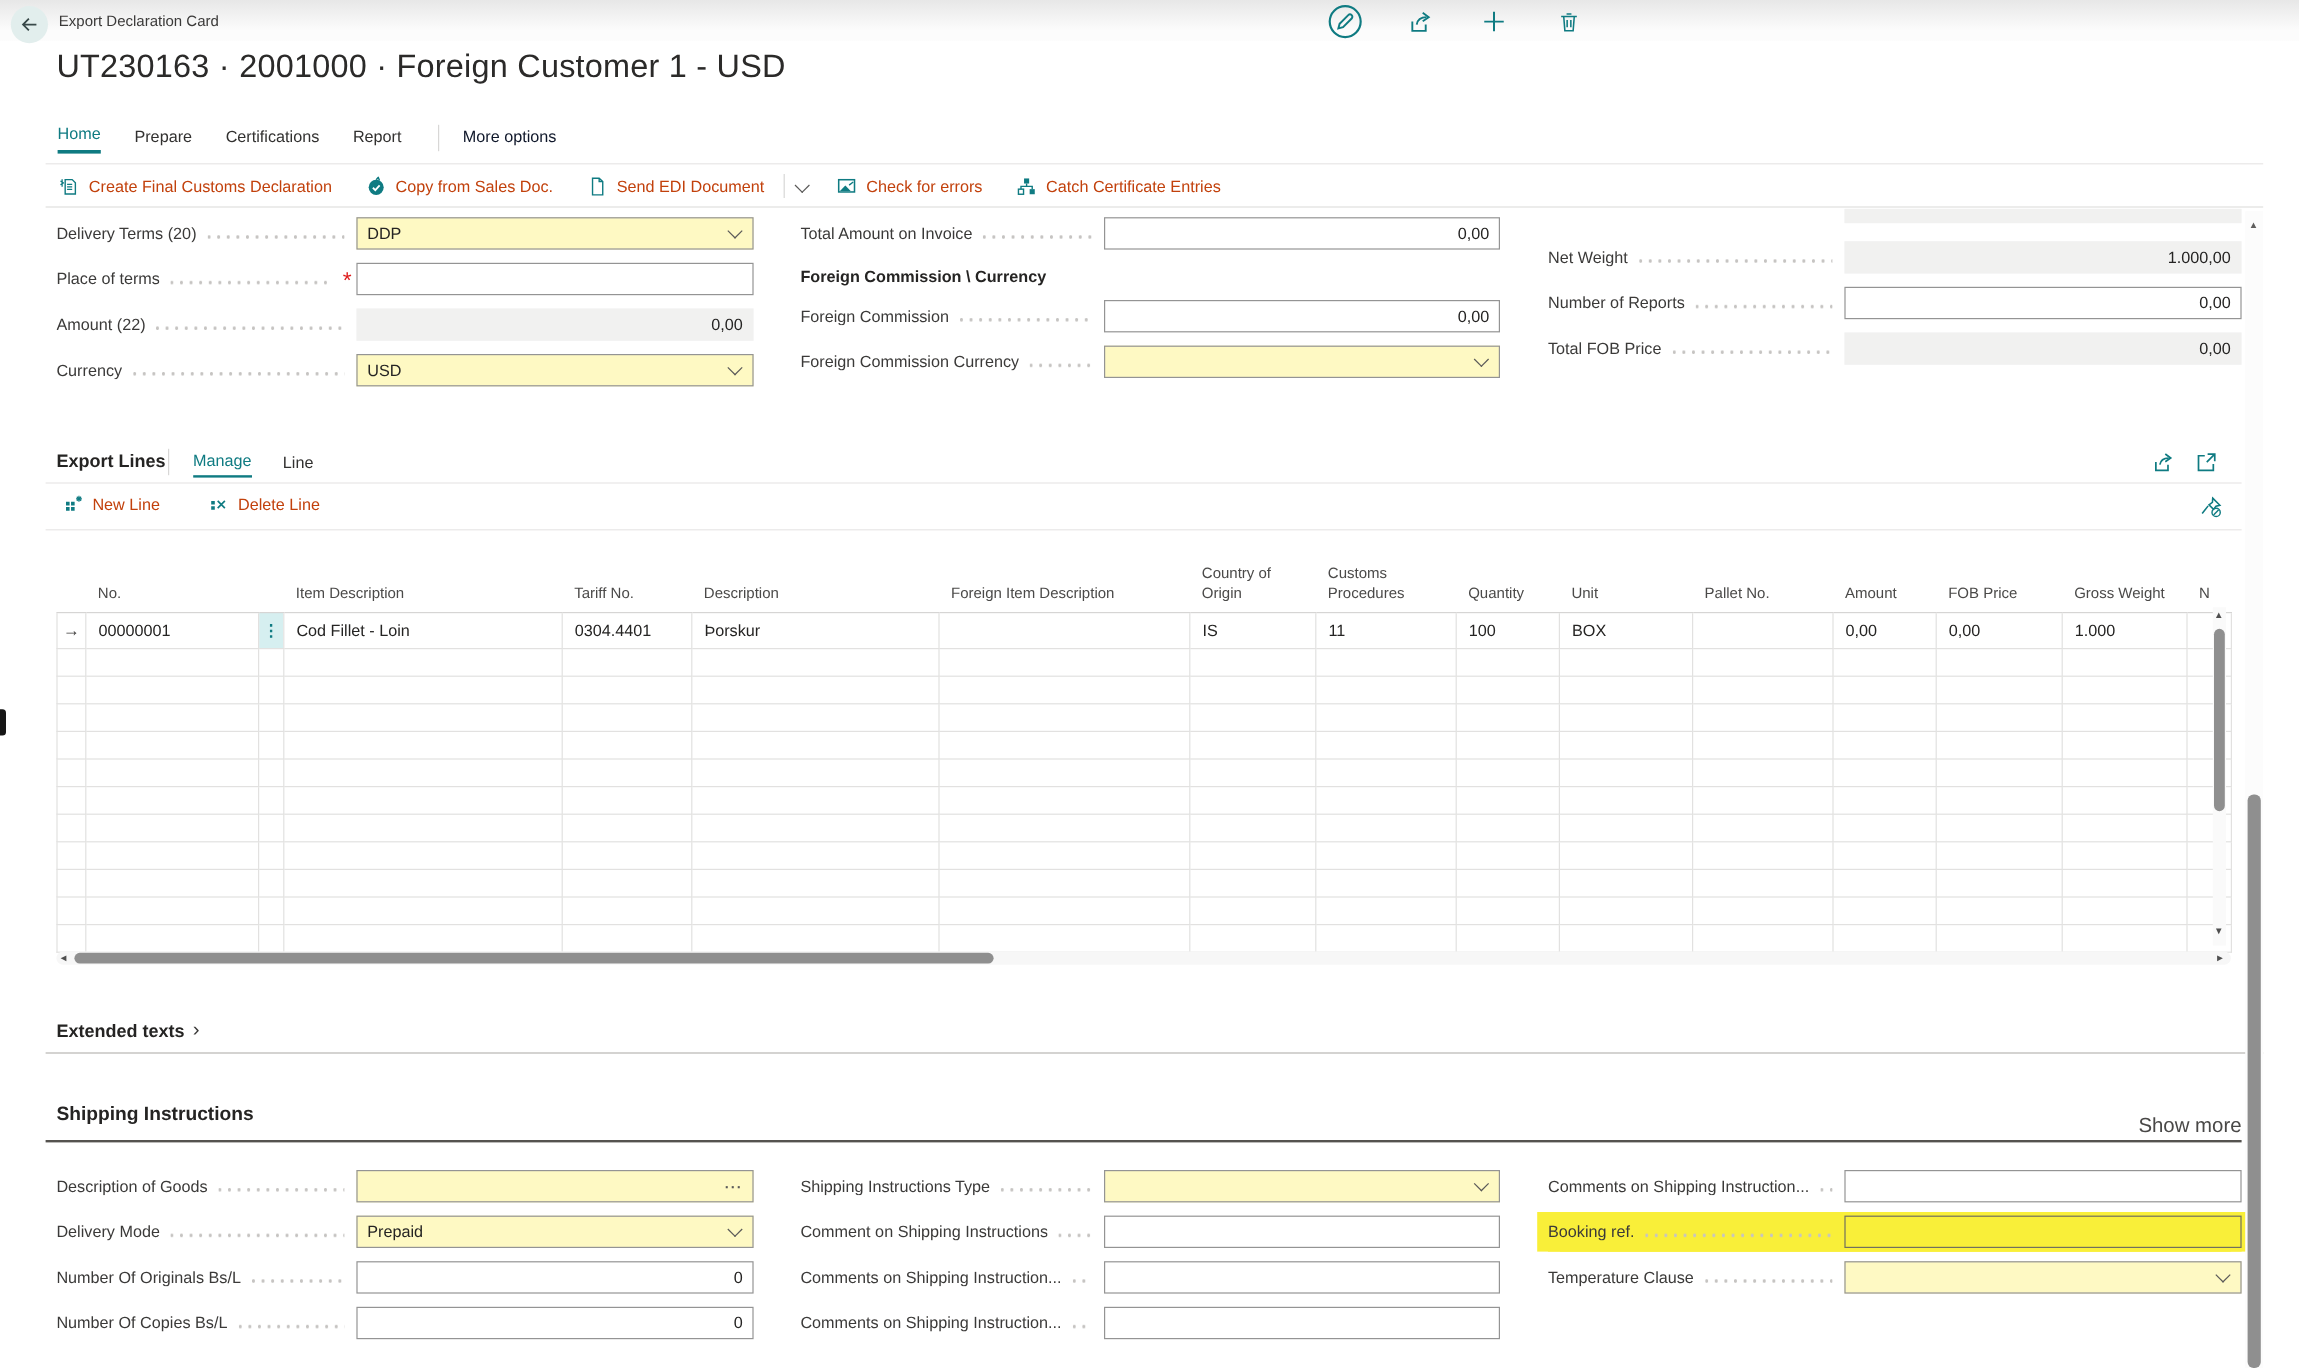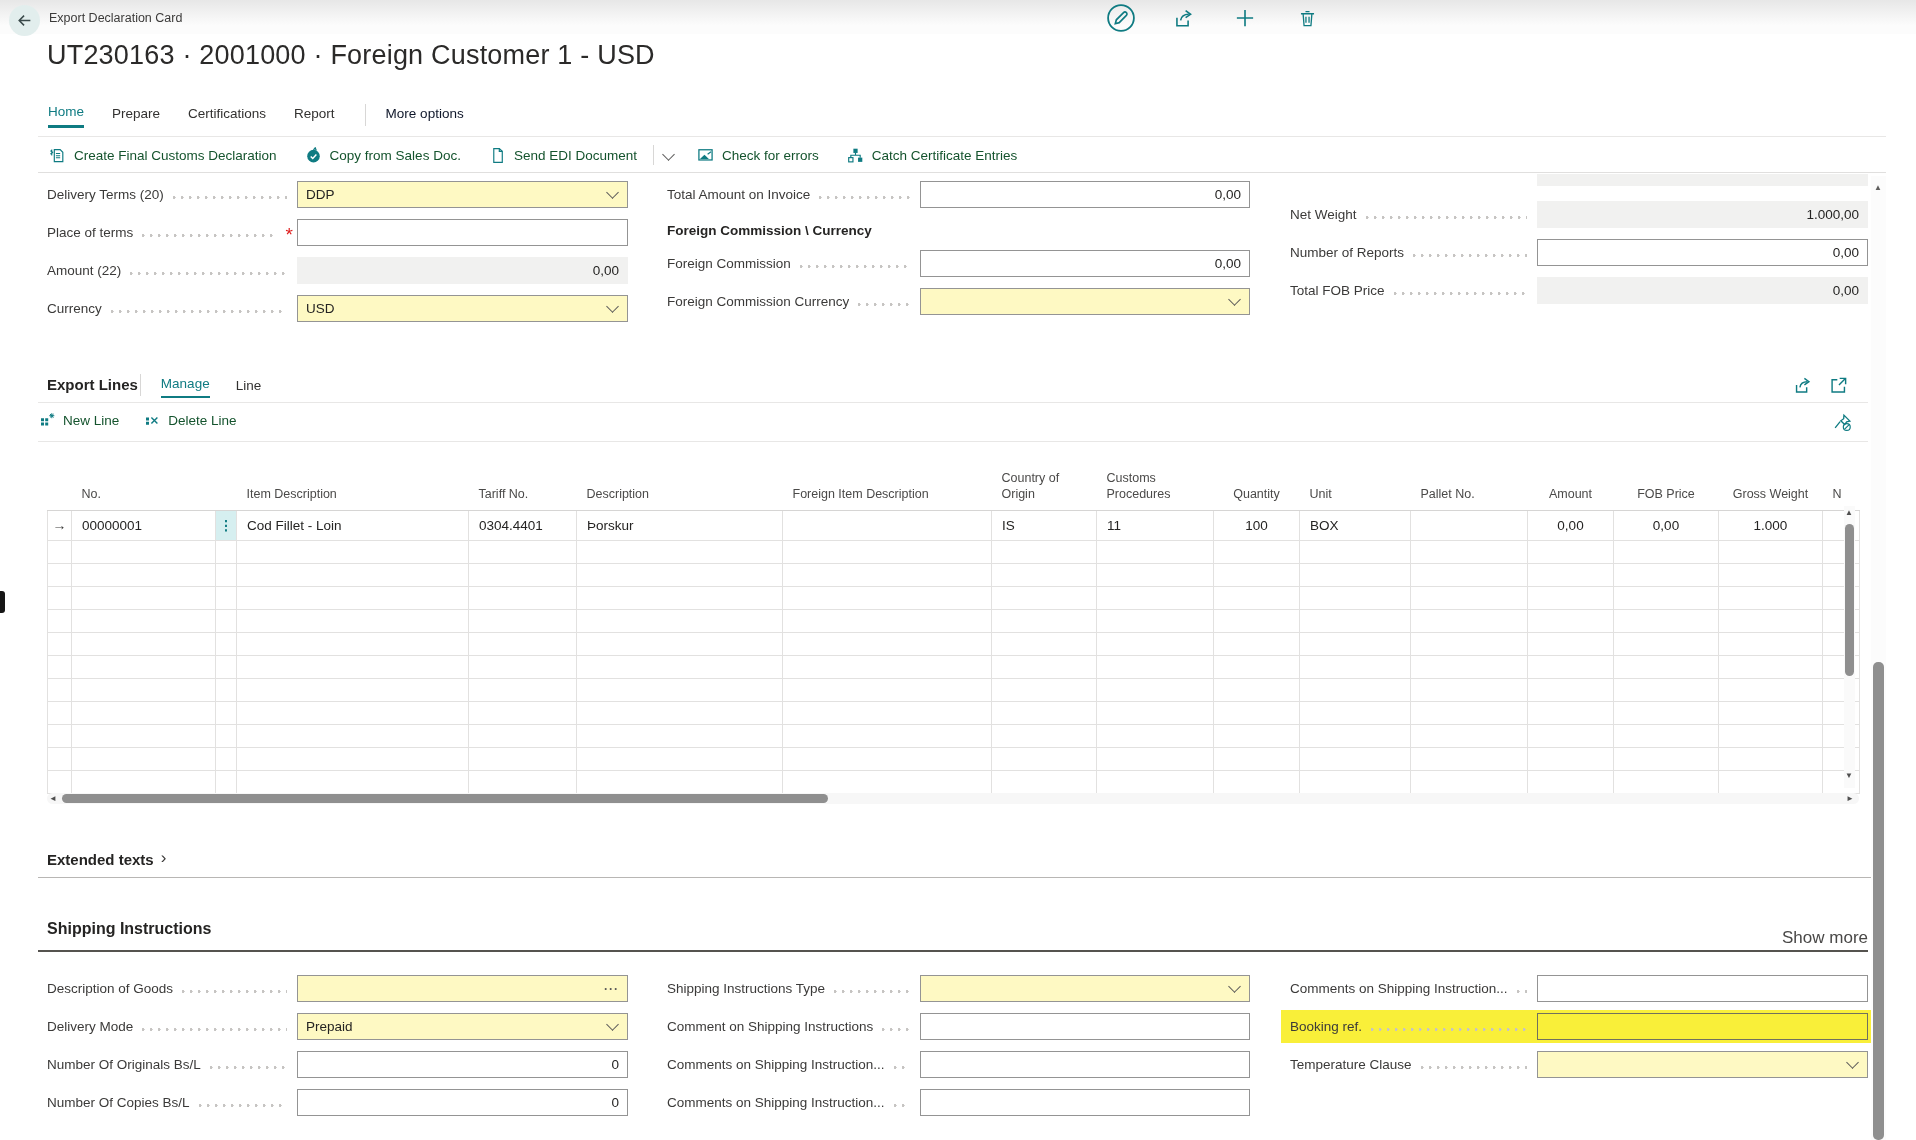--- a/index.html
+++ b/index.html
@@ -20,21 +20,21 @@
   .tabs{position:absolute;top:104px;left:48px;display:flex;align-items:center}
   .tab{margin-right:28px;padding-bottom:6px;cursor:pointer;color:#323130}
   .tab.active{color:#0f7b82;border-bottom:3px solid #0f7b82}
   .vline{width:1px;height:22px;background:#d8d7d6;margin:0 20px 2px 2px}
   .more{color:#0f172a;padding-bottom:6px;cursor:pointer}
   .hr{position:absolute;left:38px;right:30px;height:1px;background:#e8e7e6}
 
   
   .actionbar{position:absolute;top:140px;left:49px;display:flex;align-items:center;height:30px}
   .action{display:flex;align-items:center;gap:8px;margin-right:28px;cursor:pointer;background:none;border:none;
-          font:inherit;color:#14532d;padding:0}
+          font:inherit;color:#c2410c;padding:0}
   .asep{width:1px;height:20px;background:#d8d7d6;margin:0 10px 0 -12px}
   .chev{width:8px;height:8px;border-right:1.4px solid #5a5958;border-bottom:1.4px solid #5a5958;
         transform:rotate(45deg);flex:none;margin:-4px 2px 0 8px}
   .chev.lone{margin:-2px 24px 0 0;cursor:pointer}
 
   
   .col{position:absolute}
   .c1{left:47px;top:181px;width:581px}.c2{left:667px;top:181px;width:583px}.c3{left:1290px;top:174px;width:578px}
   .s1{left:47px;top:975px;width:581px}.s2{left:667px;top:975px;width:583px}.s3{left:1290px;top:975px;width:578px}
   .field{display:flex;align-items:center;height:27px;margin-bottom:11px}
@@ -56,30 +56,30 @@
   .assist{color:#5a5958;font-weight:700;font-size:12px;letter-spacing:1px;margin-left:8px;cursor:pointer;flex:none}
   .hl{background:#f9ef39;box-shadow:-9px 0 0 0 #f9ef39,10px 0 0 0 #f9ef39;height:33px;margin-top:-3px;margin-bottom:8px}
   .hl input.fctrl{background:transparent;border-color:#71705e}
 
   
   .el-head{position:absolute;top:374px;left:47px;display:flex;align-items:flex-end}
   .el-title{font-size:15px;font-weight:700;color:#252423;padding-bottom:5px}
   .subtab{padding-bottom:5px;margin-right:26px;cursor:pointer}
   .subtab.active{color:#0f7b82;border-bottom:2.5px solid #0f7b82}
   .el-icons{position:absolute;top:376px;left:1793px;display:flex;gap:17px}
-  .el-actions{position:absolute;top:412px;left:39px;display:flex;gap:25px}
+  .el-actions{position:absolute;top:412px;left:53px;display:flex;gap:41px}
   .pin{position:absolute;top:413px;left:1833px;cursor:pointer}
 
   
   table.grid{position:absolute;top:468px;left:47px;width:1812px;border-collapse:collapse;table-layout:fixed}
   .grid th{font-size:12.5px;font-weight:400;color:#4b4a49;text-align:left;vertical-align:bottom;
            padding:2px 10px 7px;border:none;border-bottom:1px solid #d6d5d4;line-height:1.3;height:36px;box-sizing:border-box}
   .grid td{border:1px solid #e2e1e0;padding:0 10px;height:29px;color:#252423;white-space:nowrap;overflow:hidden}
   .grid tr.empty td{height:22px}
-  .grid .r{text-align:center}
+  .grid .r{text-align:left}
   td.marker{text-align:center;padding:0;color:#3b3a39;font-size:14px}
   td.menu{background:#d6eff0;color:#0f7b82;text-align:center;padding:0;font-weight:700;cursor:pointer}
 
   
   .hscroll{position:absolute;top:793px;left:47px;width:1812px;height:11px;background:#f7f7f7;border-radius:6px}
   .sthumb{position:absolute;background:#8f8f8f;border-radius:5px;cursor:pointer}
   .sarrow{position:absolute;font-size:8px;color:#4f4f4f;line-height:1;cursor:pointer}
   .vtrack{position:absolute;background:#fafafa}
 
   

